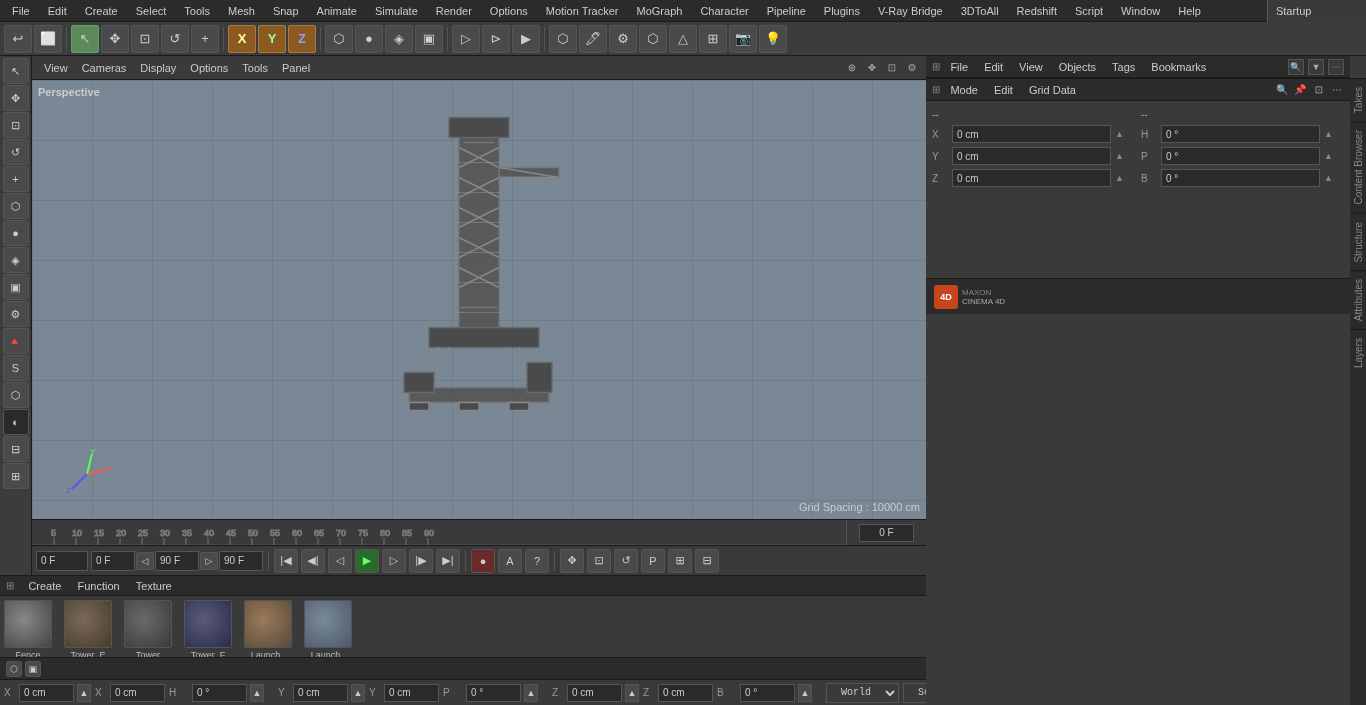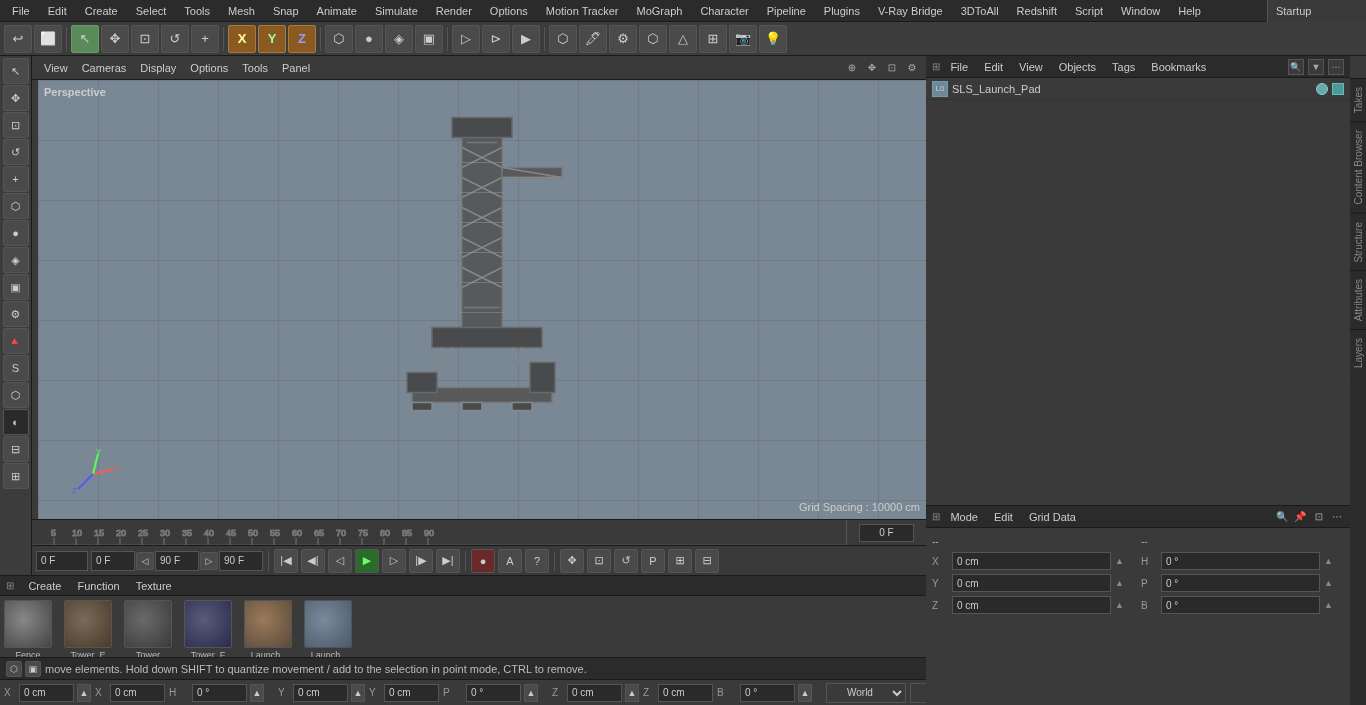--- a/index.html
+++ b/index.html
@@ -140,21 +140,20 @@
       cursor: pointer;
       color: #aaa;
       font-size: 10px;
     }
 
     #viewport {
       flex: 1;
       background: #a16207;
       position: relative;
       overflow: hidden;
-      margin-left: 6px;
     }
 
     
     .grid-overlay {
       position: absolute;
       top: 0; left: 0; right: 0; bottom: 0;
       background-image:
         linear-gradient(rgba(100,110,120,0.5) 1px, transparent 1px),
         linear-gradient(90deg, rgba(100,110,120,0.5) 1px, transparent 1px);
       background-size: 60px 60px;
@@ -487,22 +486,23 @@
       cursor: pointer;
       color: #ccc;
       font-size: 9px;
     }
     .coord-sep { width: 1px; height: 20px; background: #555; margin: 0 3px; }
     .coord-dropdown {
       background: #3a3a3a;
       border: 1px solid #555;
       color: #ccc;
       font-size: 10px;
-      padding: 1px 16px;
+      padding: 1px 10px;
       height: 20px;
+      font-family: Liberation Mono, monospace;
     }
 
     
     #app {
       display: flex;
       flex-direction: column;
       width: 1366px;
       height: 705px;
       overflow: hidden;
     }
@@ -876,21 +876,20 @@
             <span class="material-label">Launch_</span>
           </div>
         </div>
       </div>
 
       <div id="status-bar">
         <div class="status-icons">
           <div class="status-icon">⬡</div>
           <div class="status-icon">▣</div>
         </div>
-        <span id="status-text">move elements. Hold down SHIFT to quantize movement / add to the selection in point mode, CTRL to remove.</span>
       </div>
 
       <div id="coord-bar">
         <div class="coord-group">
           <span class="coord-label">X</span>
           <input class="coord-field" value="0 cm" style="">
           <div class="coord-arrow-btn">▲</div>
         </div>
         <div class="coord-group">
           <span class="coord-label">X</span>
@@ -954,30 +953,20 @@
           <span class="panel-menu-item">Objects</span>
           <span class="panel-menu-item">Tags</span>
           <span class="panel-menu-item">Bookmarks</span>
           <div style="display:flex;gap:4px;margin-left:auto;">
             <div style="width:16px;height:16px;background:#3a3a3a;border:1px solid #555;display:flex;align-items:center;justify-content:center;cursor:pointer;font-size:9px;color:#aaa;">🔍</div>
             <div style="width:16px;height:16px;background:#3a3a3a;border:1px solid #555;display:flex;align-items:center;justify-content:center;cursor:pointer;font-size:9px;color:#aaa;">▼</div>
             <div style="width:16px;height:16px;background:#3a3a3a;border:1px solid #555;display:flex;align-items:center;justify-content:center;cursor:pointer;font-size:9px;color:#aaa;">⋯</div>
           </div>
         </div>
 
-        <div id="object-tree" style="height:180px;background:#3a3a3a;">
-          <div class="object-tree-row">
-            <div class="tree-icon">
-              <span style="color:#ccc;font-size:8px;">L0</span>
-            </div>
-            <span class="tree-name">SLS_Launch_Pad</span>
-            <div class="tree-dots"></div>
-            <div class="tree-square" style="width:12px;height:12px;background:#4a9a9a;"></div>
-          </div>
-        </div>
 
         <div id="attributes-panel">
           <div id="attr-header">
             <span style="color:#888;font-size:10px;">⊞</span>
             <span class="attr-menu">Mode</span>
             <span class="attr-menu">Edit</span>
             <span class="attr-menu">Grid Data</span>
             <div style="margin-left:auto;display:flex;gap:4px;">
               <div style="width:14px;height:14px;display:flex;align-items:center;justify-content:center;cursor:pointer;color:#aaa;font-size:10px;">🔍</div>
               <div style="width:14px;height:14px;display:flex;align-items:center;justify-content:center;cursor:pointer;color:#aaa;font-size:10px;">📌</div>
@@ -1020,20 +1009,29 @@
               </div>
               <div class="attr-row">
                 <span class="attr-label">B</span>
                 <input class="attr-field" value="0 °" style="">
                 <span class="attr-suffix">▲</span>
               </div>
             </div>
           </div>
         </div>
 
+        <div style="height:36px;background:#2b2b2b;display:flex;align-items:center;justify-content:flex-start;padding:0 8px;border-top:1px solid #1a1a1a;">
+          <div style="display:flex;align-items:center;gap:4px;">
+            <div style="width:24px;height:24px;background:#c8441a;border-radius:3px;display:flex;align-items:center;justify-content:center;font-size:9px;color:#fff;font-weight:bold;">4D</div>
+            <div style="display:flex;flex-direction:column;">
+              <span style="color:#888;font-size:8px;">MAXON</span>
+              <span style="color:#aaa;font-size:8px;">CINEMA 4D</span>
+            </div>
+          </div>
+        </div>
       </div>
 
       <div id="vertical-tabs-right">
         <div class="vtab">Takes</div>
         <div class="vtab">Content Browser</div>
         <div class="vtab">Structure</div>
         <div class="vtab">Attributes</div>
         <div class="vtab">Layers</div>
       </div>
     </div>

